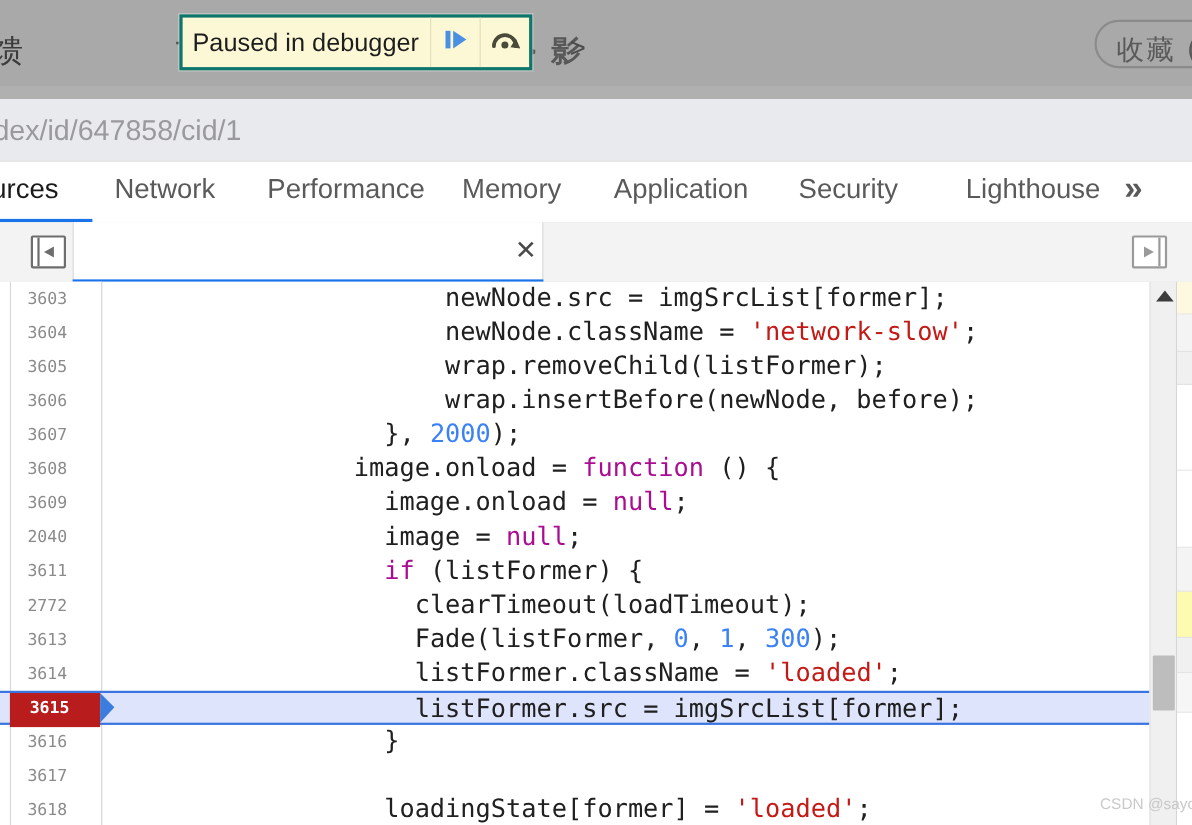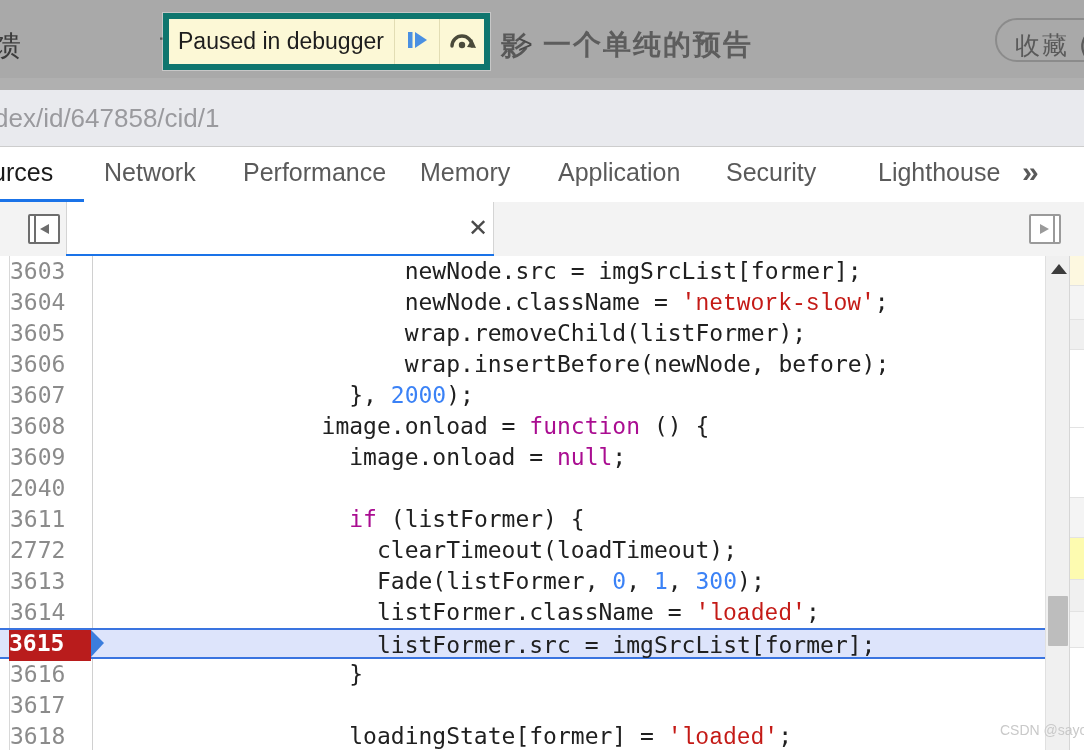--- a/index.html
+++ b/index.html
@@ -54,21 +54,21 @@
   }
   .header-bottom-shade{
     position:absolute;left:0;top:78px;width:1084px;height:12px;
     background:#b0b0b0;
   }
 
   
   .paused-bar{
     position:absolute;left:163px;top:13px;
     height:45px;display:flex;align-items:stretch;
-    background:#fcf8d6;border:6px solid #0f766e;
+    background:#fcf8d6;border:3px solid #0f766e;
     box-shadow:0 0 0 1px rgba(255,255,255,.35);
     z-index:40;
     text-align:center;
   }
   .paused-text{
     display:flex;align-items:center;padding:0 10px 0 9px;
     font-size:23px;color:#1d1d1d;white-space:nowrap;
     font-family:"Liberation Sans",sans-serif;
     border-right:1px solid #e2ddb4;
   }
@@ -167,22 +167,22 @@
   .gutter{
     position:absolute;left:10px;top:0;width:82px;height:495px;
     background:#ffffff;border-right:1px solid #d0d0d0;
   }
   .code-rows{position:absolute;left:0;top:0;width:1045px;height:495px;}
   .row{
     position:relative;height:31px;width:1045px;
   }
   .row .lineno{
     position:absolute;left:10px;top:0;width:74px;height:31px;
-    text-align:left;padding-right:8px;box-sizing:border-box;
-    font-size:23px;line-height:31px;color:#8b8b8b;
+    text-align:center;padding-right:8px;box-sizing:border-box;
+    font-size:15px;line-height:31px;color:#8b8b8b;
     font-family:"DejaVu Sans Mono","Liberation Mono",monospace;
   }
   .row .codetext{
     position:absolute;left:100px;top:0;height:31px;
     font-size:23px;line-height:31px;color:#202020;
     white-space:pre;
     font-family:"DejaVu Sans Mono","Liberation Mono",monospace;
   }
   .row.exec{
     background:#dde4fb;
@@ -191,21 +191,21 @@
   }
   .row.exec .lineno{
     background:#b91c1c;color:#ffffff;font-weight:bold;
     width:82px;left:9px;padding-right:10px;line-height:27px;
   }
   .row.exec .exec-arrow{
     position:absolute;left:91px;top:0;width:0;height:0;
     border-top:13px solid transparent;border-bottom:14px solid transparent;
     border-left:13px solid #3b7ddd;
   }
-  .tok-str{color:#c41a16;font-family:Liberation Mono, monospace;}
+  .tok-str{color:#c41a16;}
   .tok-kw{color:#aa0d91;}
   .tok-num{color:#3b82f6;}
 
   
   .vscroll{
     position:absolute;left:1045px;top:0;width:24px;height:495px;
     background:#f0f0f0;border-left:1px solid #e0e0e0;box-sizing:border-box;
   }
   .vscroll-up{
     position:absolute;left:5px;top:8px;width:0;height:0;
@@ -239,21 +239,20 @@
 
   <div class="page-header">
     <div class="page-header-inner"></div>
 
     <div class="nav-left">馈</div>
 
     <div class="breadcrumb-behind">首页 &gt; 动态影视基地片 &gt; 影</div>
 
     <div class="breadcrumb-sep">&gt;</div>
 
-    <div class="breadcrumb-title">一个单纯的预告</div>
 
     <div class="fav-button"></div>
     <div class="fav-label">收藏 (</div>
 
     <div class="header-bottom-shade"></div>
   </div>
 
   <div class="paused-bar">
     <div class="paused-text">Paused in debugger</div>
 
@@ -336,20 +335,21 @@
           <div class="row">
             <div class="lineno">3608</div>
             <div class="codetext">                <span>image.onload = </span><span class="tok-kw">function</span><span> () {</span></div>
           </div>
           <div class="row">
             <div class="lineno">3609</div>
             <div class="codetext">                  <span>image.onload = </span><span class="tok-kw">null</span><span>;</span></div>
           </div>
           <div class="row">
             <div class="lineno">2040</div>
+            <div class="codetext">                  <span>image = </span><span class="tok-kw">null</span><span>;</span></div>
           </div>
           <div class="row">
             <div class="lineno">3611</div>
             <div class="codetext">                  <span class="tok-kw">if</span><span> (listFormer) {</span></div>
           </div>
           <div class="row">
             <div class="lineno">2772</div>
             <div class="codetext">                    <span>clearTimeout(loadTimeout);</span></div>
           </div>
           <div class="row">

